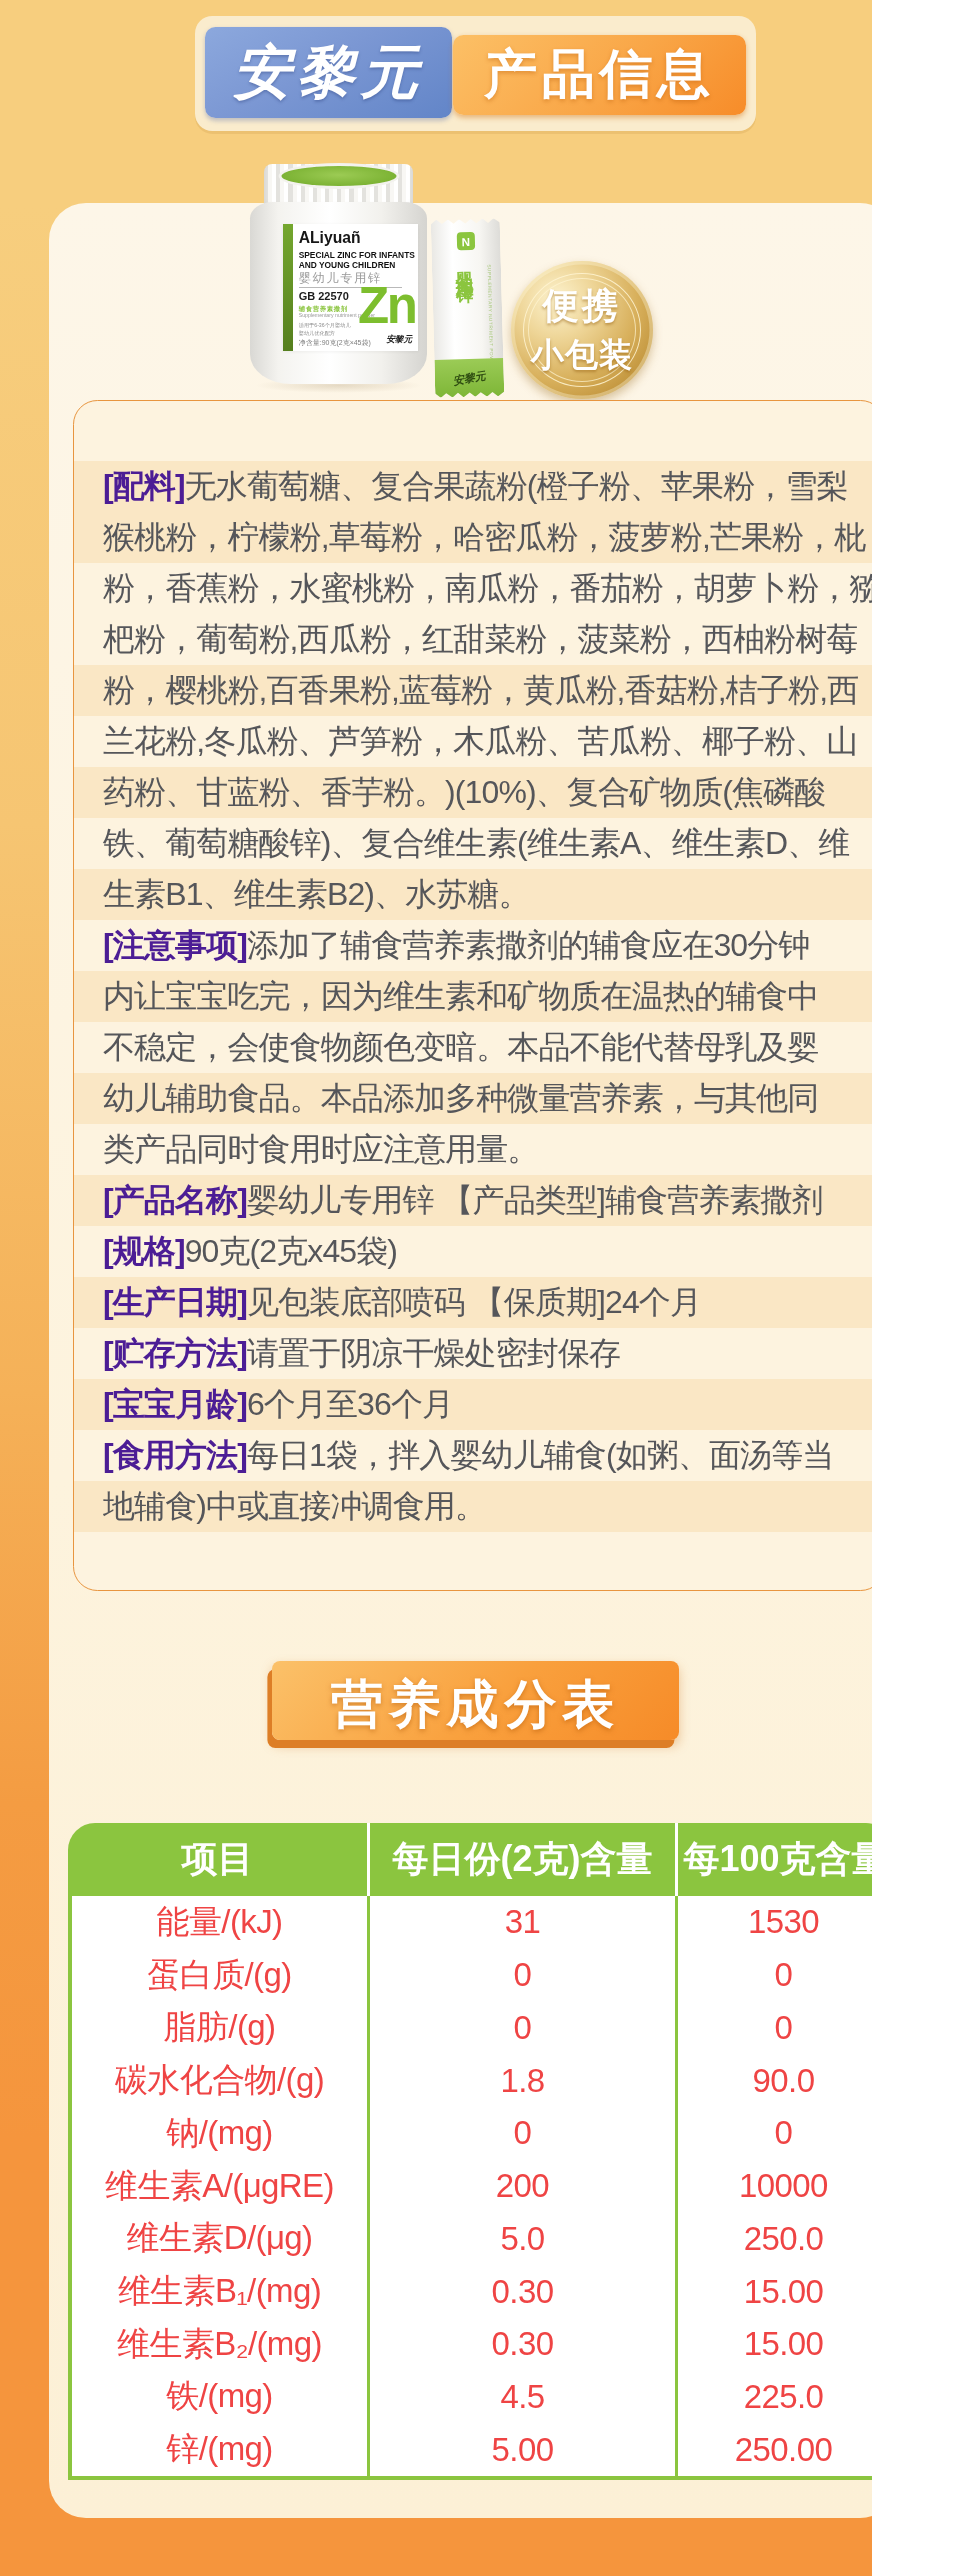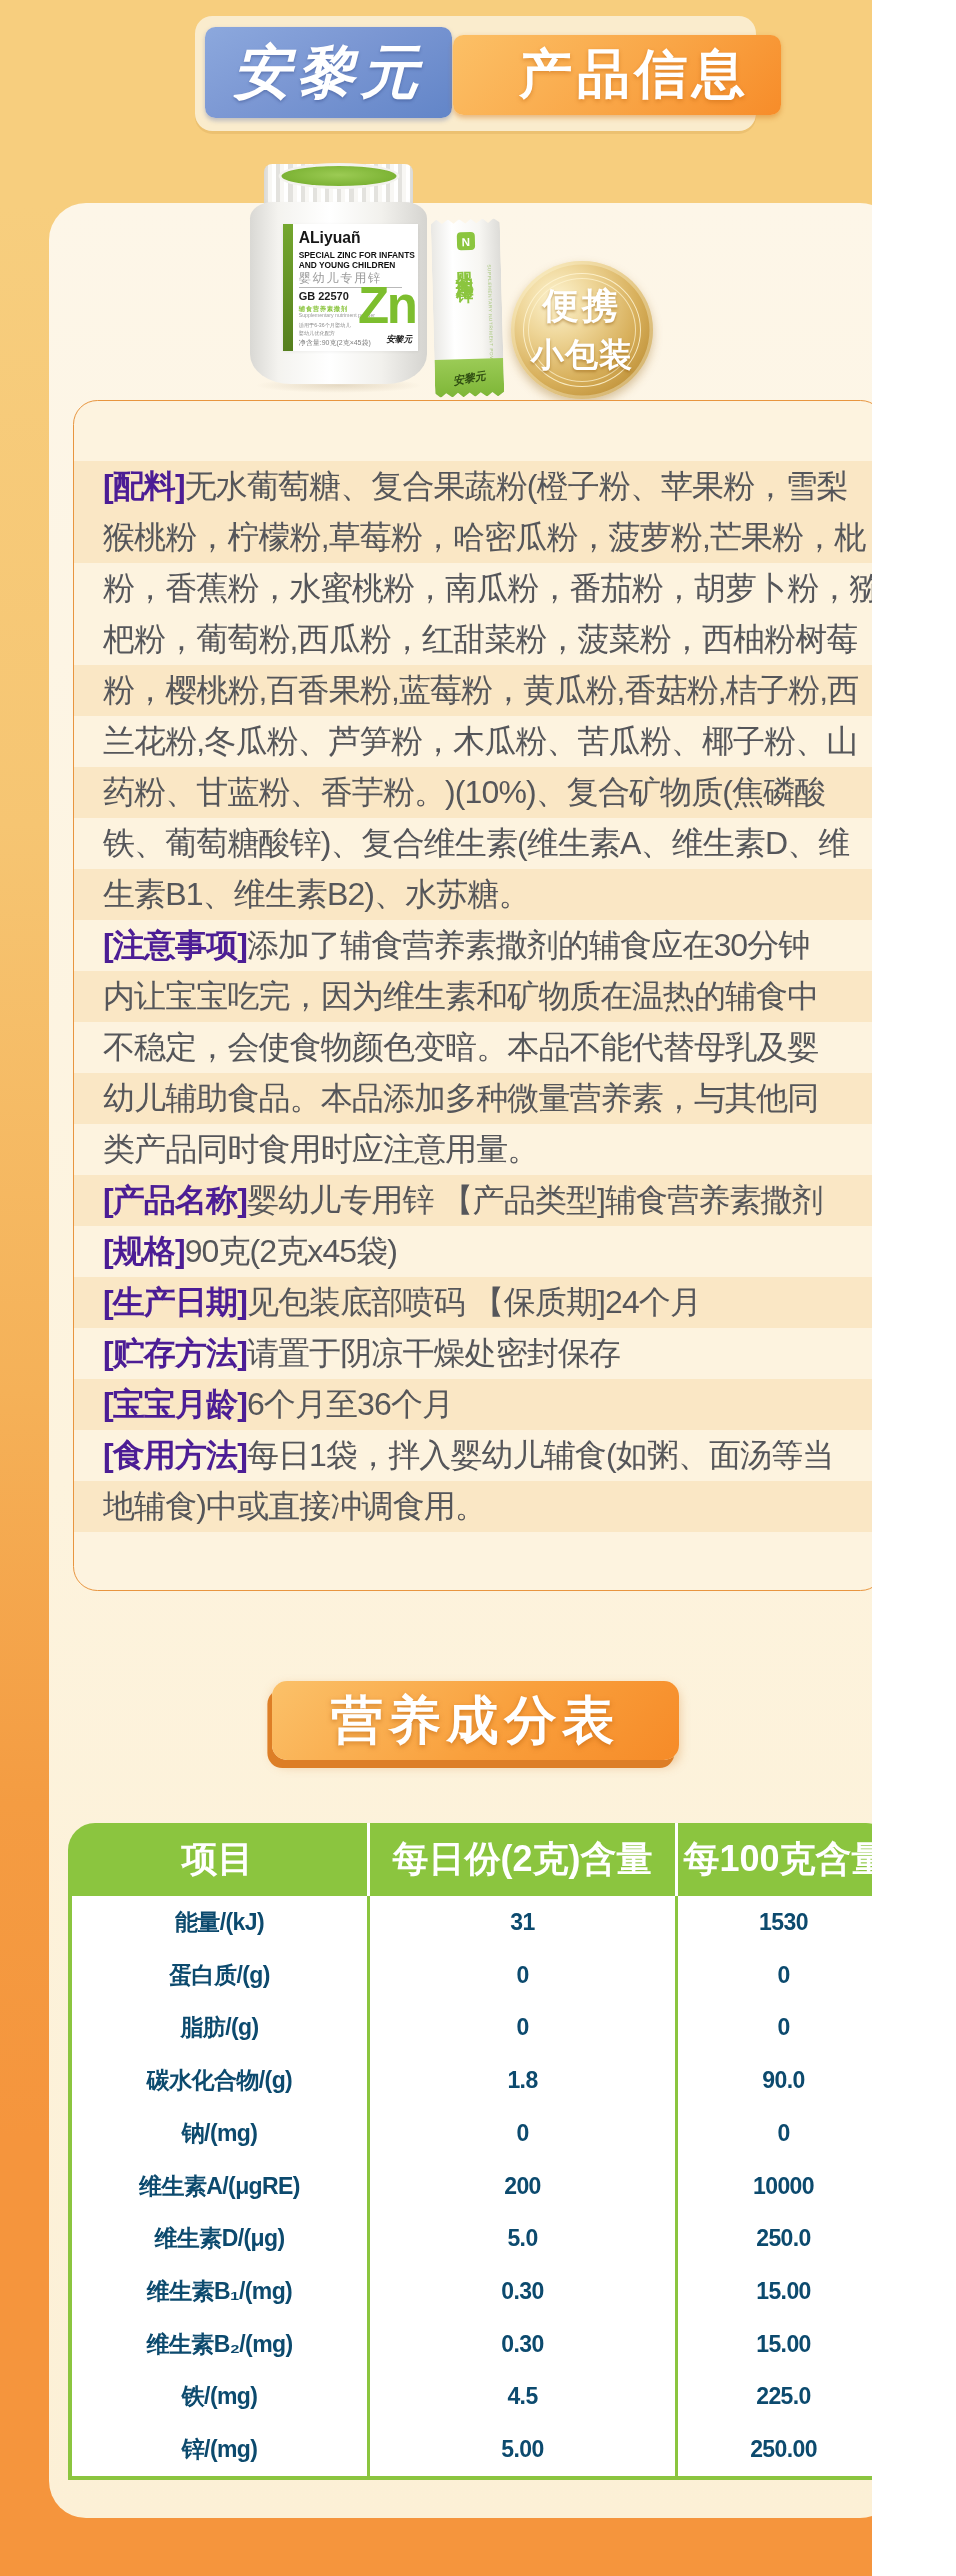--- a/index.html
+++ b/index.html
@@ -12,21 +12,21 @@
   
   .header-wrap{position:absolute;left:195px;top:16.3px;width:561px;height:115px;border-radius:17.4px;
     background:#faeccd;box-shadow:0 2.9px 0 rgba(214,168,90,.35);}
   .brand-badge{position:absolute;left:10px;top:11px;width:247px;height:91px;border-radius:10.5px;
     background:linear-gradient(150deg,#8ca8dd 0%,#7b97d3 45%,#6285c8 100%);
     display:flex;align-items:center;justify-content:center;box-shadow:0 2.3px 4.6px rgba(90,110,170,.35);}
   .brand-badge span{color:#fff;font-size:58px;font-weight:800;letter-spacing:5.8px;font-style:italic;
     text-shadow:0 1.7px 2.9px rgba(40,60,120,.35);}
   .title-badge{position:absolute;left:258px;top:18.6px;width:293px;height:80px;border-radius:10.5px;
     background:linear-gradient(135deg,#fcc066 0%,#f9a647 55%,#f78c29 100%);
-    display:flex;align-items:center;justify-content:center;box-shadow:0 2.9px 5.8px rgba(210,120,30,.45);padding-left:35px;}
+    display:flex;align-items:center;justify-content:center;box-shadow:0 2.9px 5.8px rgba(210,120,30,.45);}
   .title-badge span{color:#fff;font-size:53px;font-weight:800;letter-spacing:4.6px;
     text-shadow:0 2.3px 4.6px rgba(190,95,10,.45);}
   
   .jar{position:absolute;left:250px;top:164px;width:177px;height:221px;}
   .jar-cap{position:absolute;left:14px;top:0;width:149px;height:46px;border-radius:8.1px 8.1px 4.6px 4.6px;
     background:repeating-linear-gradient(90deg,#e3e2de 0 4.1px,#f8f7f4 4.1px 8.1px,#ffffff 8.1px 12.2px);
     box-shadow:inset 0 -4.6px 5.8px rgba(0,0,0,.08);}
   .cap-seal{position:absolute;left:50%;top:2.3px;transform:translateX(-50%);width:115px;height:20px;border-radius:50%;
     background:radial-gradient(ellipse at 50% 45%,#9ccb54 0%,#7cb334 70%,#69a026 100%);
     box-shadow:0 0 0 2.9px #f3f2ee;}
@@ -74,40 +74,40 @@
   .badge-line2{font-size:33px;letter-spacing:1.2px;margin-top:2.3px;}
   
   .card{position:absolute;left:73px;top:400px;width:810px;height:1189px;border-radius:24.4px;
     background:#fdf3df;border:1.7px solid #e8953f;overflow:hidden;}
   .card-lines{position:absolute;left:0;top:60px;width:100%;}
   .card-line{height:51px;line-height:51px;padding:0 26px 0 29px;white-space:nowrap;overflow:hidden;
     font-size:32px;letter-spacing:-0.9px;color:#55565a;}
   .card-line.band{background:#fae7c5;}
   .seg.orange{color:#4c1d95;font-weight:700;}
   
-  .nutri-btn{position:absolute;left:272px;top:1661px;width:407px;height:79px;border-radius:15px;
+  .nutri-btn{position:absolute;left:272px;top:1661px;width:407px;height:79px;border-radius:8px;
     background:linear-gradient(135deg,#fbc169 0%,#f9a03d 55%,#f68b28 100%);
     box-shadow:-4.6px 8.1px 0 #dd7e26, 0 5.8px 10.5px rgba(200,110,20,.35);
-    display:flex;align-items:center;justify-content:center;margin-top:20px;}
+    display:flex;align-items:flex-end;justify-content:center;}
   .nutri-btn span{color:#fff;font-size:52px;font-weight:800;letter-spacing:5.8px;
     text-shadow:0 2.3px 5.2px rgba(175,85,5,.5);}
   
   .table{position:absolute;left:68px;top:1823px;width:825px;height:658px;}
   .t-head{position:absolute;left:0;top:0;width:100%;height:73px;background:#8bc53f;
     border-radius:27px 27px 0 0;display:flex;}
   .t-head .h-cell{display:flex;align-items:center;justify-content:center;color:#fff;
     font-size:36px;font-weight:700;box-sizing:border-box;}
   .h-c1{width:302px;border-right:3.5px solid #fff;}
   .h-c2{width:308px;border-right:3.5px solid #fff;}
   .h-c3{flex:1;}
   .t-body{position:absolute;left:0;top:73px;width:100%;height:584px;background:#fff;
     border:4.1px solid #8bc53f;border-top:none;box-sizing:border-box;display:flex;flex-direction:column;}
   .t-row{flex:1;display:flex;}
-  .t-cell{display:flex;align-items:center;justify-content:center;font-size:23px;font-weight:700;
-    color:#0c4a6e;box-sizing:border-box;letter-spacing:-0.6px;}
+  .t-cell{display:flex;align-items:center;justify-content:center;font-size:33px;font-weight:400;
+    color:#ef4444;box-sizing:border-box;letter-spacing:-0.6px;}
   .b-c1{width:298px;border-right:3.5px solid #8bc53f;}
   .b-c2{width:308px;border-right:3.5px solid #8bc53f;}
   .b-c3{flex:1;}
 </style>
 </head>
 <body>
 
 <div class="root">
   <div class="panel"></div>
 

